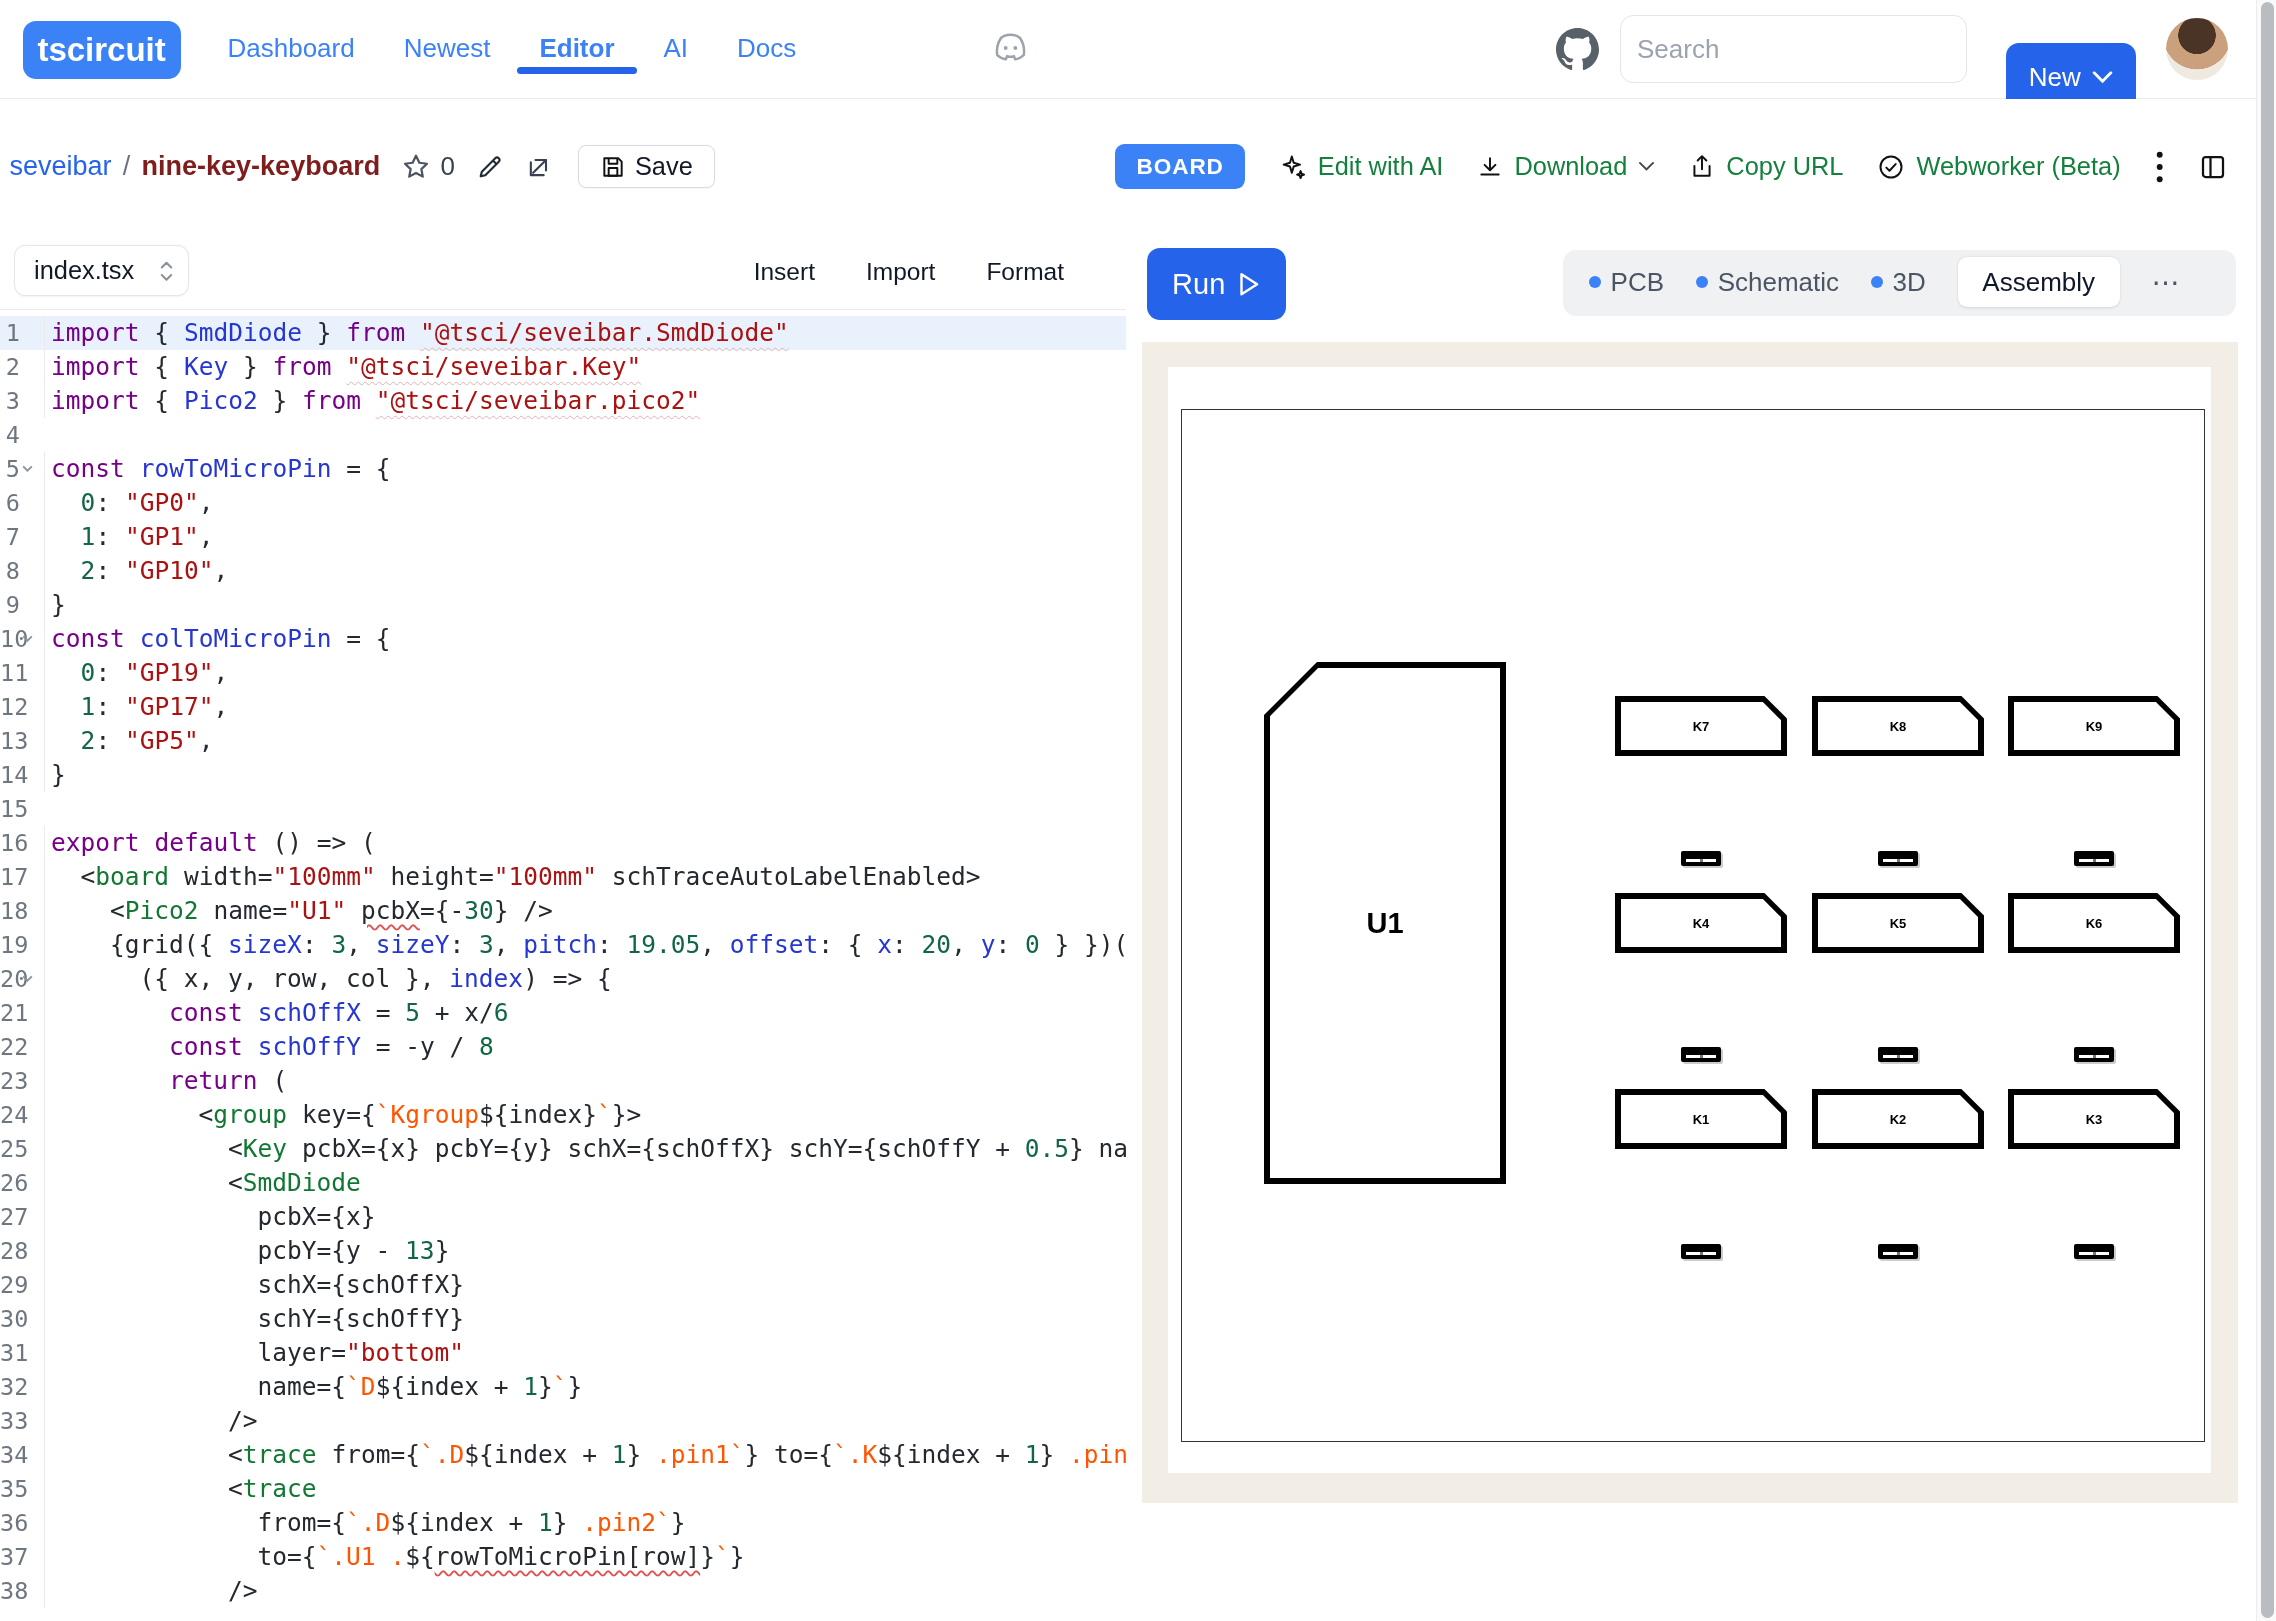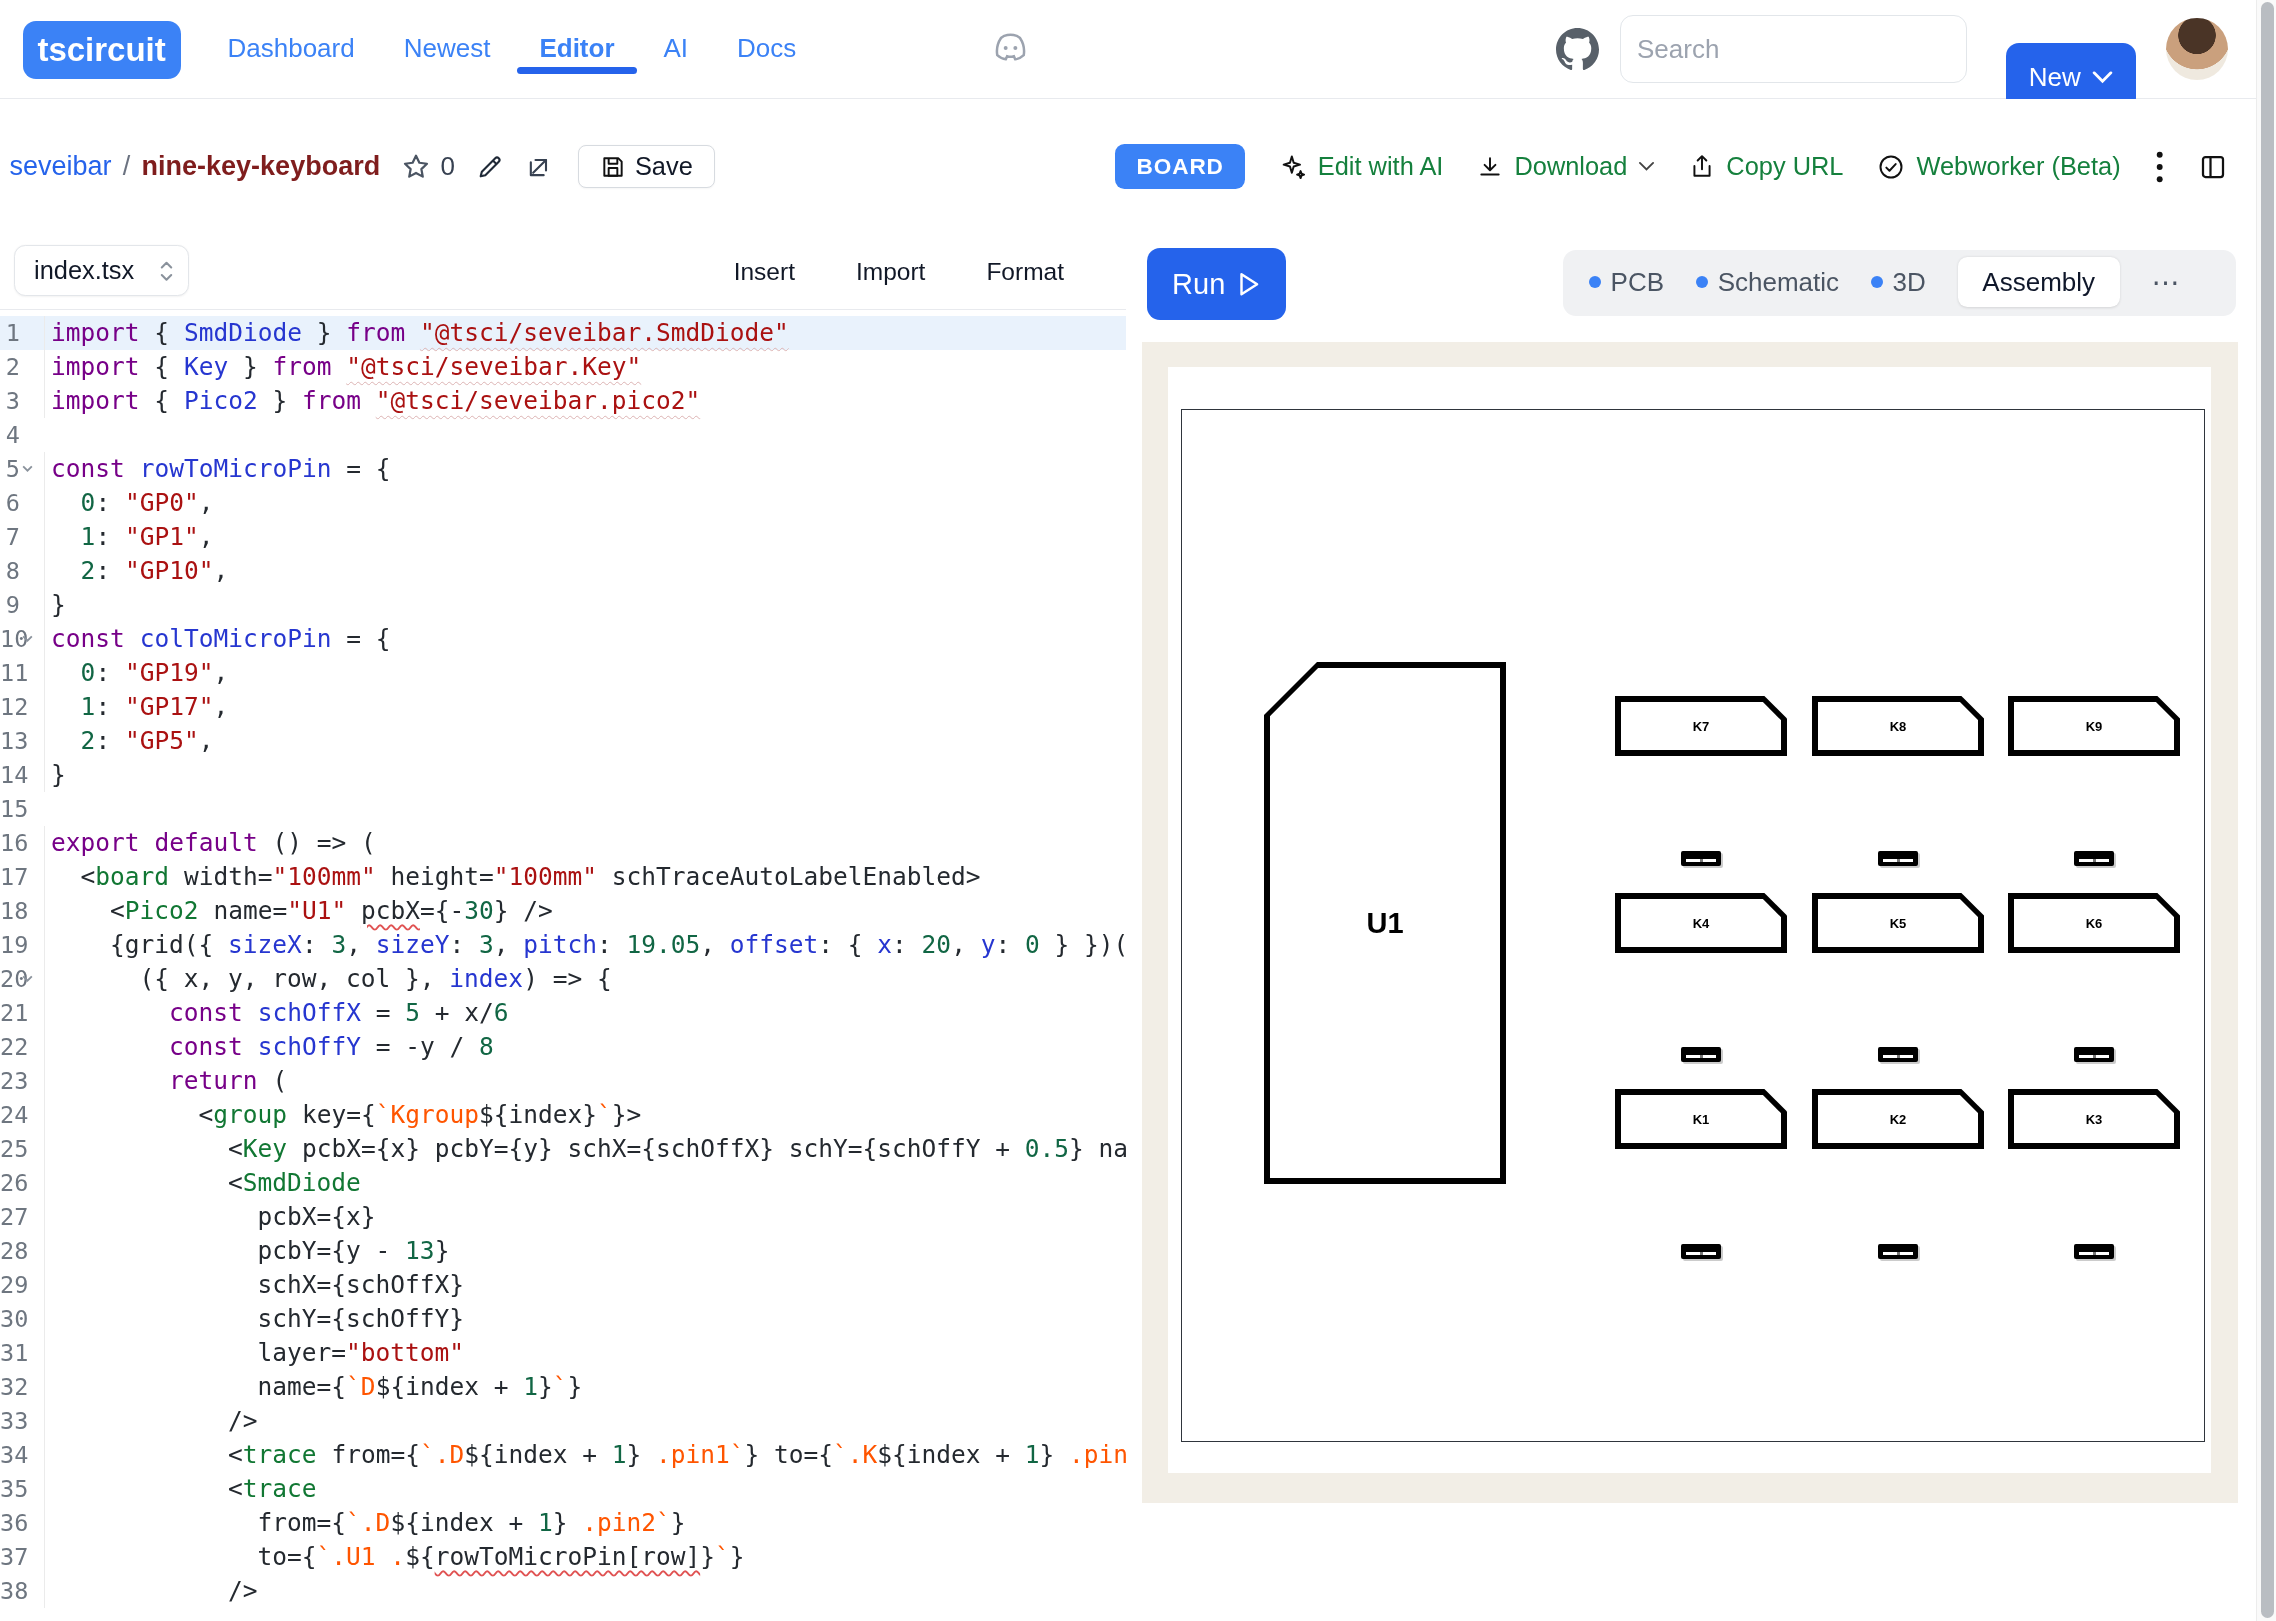--- a/index.html
+++ b/index.html
@@ -53,21 +53,21 @@
 
   
   .editor-pane { position:absolute; left:0; top:235px; width:1126px; height:1386px; background:#fff; overflow:hidden; }
   .editor-toolbar { position:absolute; left:0; top:0; width:1126px; height:75px; background:#fff;
                     border-bottom:1.9px solid #e8eaee; }
   .file-chip { position:absolute; left:14px; top:10.4px; width:175px; height:51px; border:1.9px solid #e3e6ea;
                border-radius:11.3px; display:flex; align-items:center; justify-content:space-between;
                padding:0 13px 0 19px; font-size:25.4px; color:#111827; background:#fff;
                box-shadow:0 0.9px 1.9px rgba(0,0,0,.05); cursor:pointer; }
   .editor-actions { position:absolute; right:62px; top:0; height:73px; display:flex; gap:51px; align-items:center; }
-  .editor-actions .ed-action { font-size:24.5px; font-weight:500; color:#111827; cursor:pointer;margin-left:10px; }
+  .editor-actions .ed-action { font-size:24.5px; font-weight:500; color:#111827; cursor:pointer; }
 
   .code-area { position:absolute; left:0; top:75px; width:1126px; height:1311px; overflow:hidden;
                font-family:"DejaVu Sans Mono", monospace; padding-top:5.6px; }
   .crow { height:34px; display:flex; align-items:center; white-space:pre; }
   .crow.act { background:#e9f2fc; }
   .gnum { width:20px; flex:none; text-align:right; font-size:23.5px; color:#6e7680; }
   .gfold { width:15px; flex:none; display:flex; align-items:center; justify-content:center; }
   .ctext { flex:none; border-left:0.9px solid #ebebeb; padding-left:6.6px; margin-left:8.5px; font-size:24.5px;
            line-height:34px; color:#24292f; }
   .tk-p { color:#24292f; }

